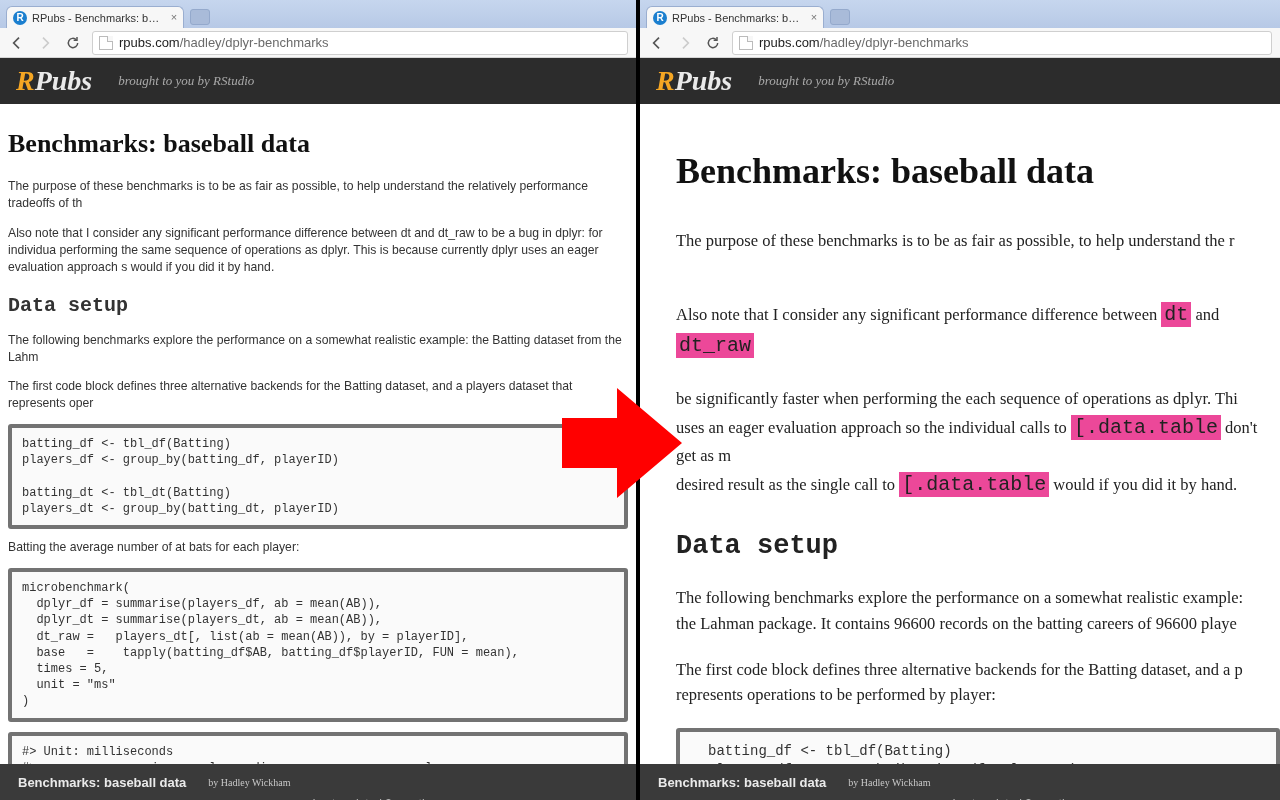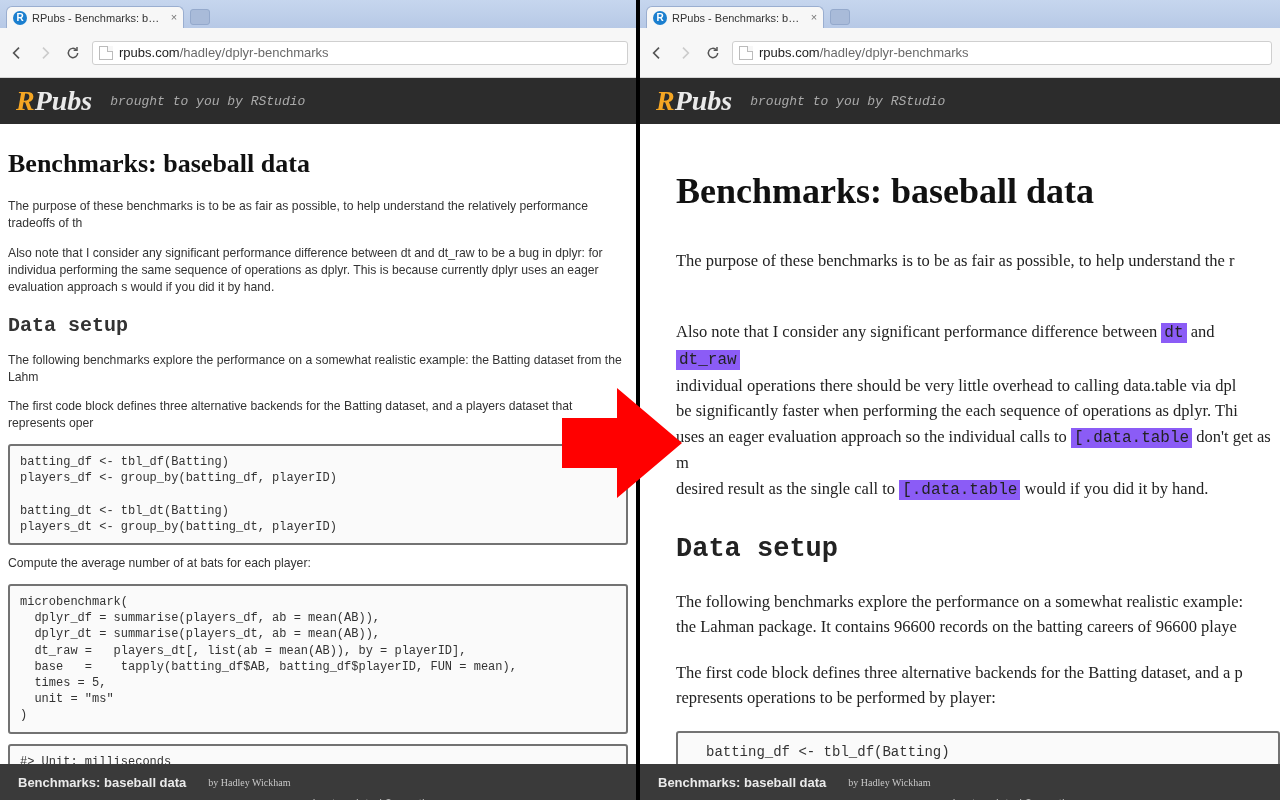--- a/index.html
+++ b/index.html
@@ -72,21 +72,21 @@
     margin-left: 6px;
     width: 20px;
     height: 16px;
     background: #a9bbd9;
     border: 1px solid #94a9cc;
     border-radius: 3px;
     margin-bottom: 3px;
   }
   
   .toolbar {
-    height: 50px;
+    height: 30px;
     background: #f7f7f7;
     border-bottom: 1px solid #d5d5d5;
     display: flex;
     align-items: center;
     padding: 0 8px;
     gap: 10px;
     text-align: center;
   }
   .nav-btn {
     width: 18px;
@@ -128,36 +128,36 @@
     border-bottom: 1px solid #bbb;
   }
   .omnibox .url-host { color: #222; }
   
   .r-header {
     height: 46px;
     background: #2c2c2c;
     display: flex;
     align-items: center;
     padding: 0 16px;
-    gap: 18px;
+    gap: 26px;
   }
   .r-logo {
     font-family: Georgia, 'Times New Roman', serif;
     font-style: italic;
     font-size: 28px;
     font-weight: bold;
     white-space: nowrap;
   }
   .r-logo .R { color: #f5a623; font-style: italic; font-weight: bold; }
   .r-logo .Pubs { color: #eaeaea; }
   .r-tagline {
     color: #a9a9a9;
     font-style: italic;
     font-size: 13px;
-    font-family: Liberation Mono, monospace;
+    font-family: Liberation Serif, serif;
   }
   
   .content {
     flex: 1;
     background: #fff;
     overflow: hidden;
     position: relative;
   }
   .doc {
     padding: 22px 8px 0 8px;
@@ -174,21 +174,21 @@
     color: #111;
   }
   .doc p { margin-bottom: 12px; }
   .doc h3 {
     font-family: Liberation Mono, monospace;
     font-size: 20px;
     font-weight: bold;
     margin: 16px 0 12px 0;
   }
   .codeblock {
-    border: 2px solid #737373;
+    border: 4px solid #737373;
     background: #fafafa;
     border-radius: 3px;
     padding: 8px 10px;
     font-family: "Courier New", monospace;
     font-size: 12px;
     color: #333;
     white-space: pre;
     margin: 10px 0;
     overflow: hidden;
     line-height: 1.35;
@@ -199,22 +199,22 @@
     font-family: Georgia, 'Times New Roman', serif;
     font-size: 16.5px;
     line-height: 1.55;
     color: #222;
   }
   .doc.big h2.title { font-size: 36px; margin-bottom: 28px; }
   .doc.big p { margin-bottom: 20px; }
   .doc.big h3 { font-size: 27px; margin: 26px 0 18px 0; }
   .doc.big code.inline {
     font-family: "Courier New", monospace;
-    font-size: 16px;
-    background: #8b5cf6;
+    font-size: 20px;
+    background: #ec4899;
     padding: 1px 3px;
   }
   .doc.big .codeblock {
     margin-left: 0;
     padding: 10px 28px;
     font-size: 14px;
   }
   
   .footer {
     position: absolute;
@@ -287,21 +287,21 @@
       <p>The purpose of these benchmarks is to be as fair as possible, to help understand the relatively performance tradeoffs of th</p>
       <p>Also note that I consider any significant performance difference between dt and dt_raw to be a bug in dplyr: for individua performing the same sequence of operations as dplyr. This is because currently dplyr uses an eager evaluation approach s would if you did it by hand.</p>
       <h3>Data setup</h3>
       <p>The following benchmarks explore the performance on a somewhat realistic example: the Batting dataset from the Lahm</p>
       <p>The first code block defines three alternative backends for the Batting dataset, and a players dataset that represents oper</p>
       <div class="codeblock">batting_df &lt;- tbl_df(Batting)
 players_df &lt;- group_by(batting_df, playerID)
 
 batting_dt &lt;- tbl_dt(Batting)
 players_dt &lt;- group_by(batting_dt, playerID)</div>
-      <p>Compute the average number of at bats for each player:</p>
+      <p>Batting the average number of at bats for each player:</p>
       <div class="codeblock">microbenchmark(
   dplyr_df = summarise(players_df, ab = mean(AB)),
   dplyr_dt = summarise(players_dt, ab = mean(AB)),
   dt_raw =   players_dt[, list(ab = mean(AB)), by = playerID],
   base   =    tapply(batting_df$AB, batting_df$playerID, FUN = mean),
   times = 5,
   unit = "ms"
 )</div>
       <div class="codeblock">#&gt; Unit: milliseconds
 #&gt;      expr     min      lq  median      uq    max neval
@@ -359,21 +359,21 @@
   </div>
   <div class="content">
     <div class="doc big">
       <h2 class="title">Benchmarks: baseball data</h2>
       <p>
         <span>The purpose of these benchmarks is to be as fair as possible, to help understand the r</span><br>
         <br>
       </p>
       <p>
         <span>Also note that I consider any significant performance difference between </span><code class="inline">dt</code><span> and </span><code class="inline">dt_raw</code><br>
-        <span> individual operations there should be very little overhead to calling data.table via dpl</span><br>
+        <br>
         <span>be significantly faster when performing the each sequence of operations as dplyr. Thi</span><br>
         <span>uses an eager evaluation approach so the individual calls to </span><code class="inline">[.data.table</code><span> don't get as m</span><br>
         <span>desired result as the single call to </span><code class="inline">[.data.table</code><span> would if you did it by hand.</span>
       </p>
       <h3>Data setup</h3>
       <p>
         <span>The following benchmarks explore the performance on a somewhat realistic example:</span><br>
         <span>the Lahman package. It contains 96600 records on the batting careers of 96600 playe</span>
       </p>
       <p>

